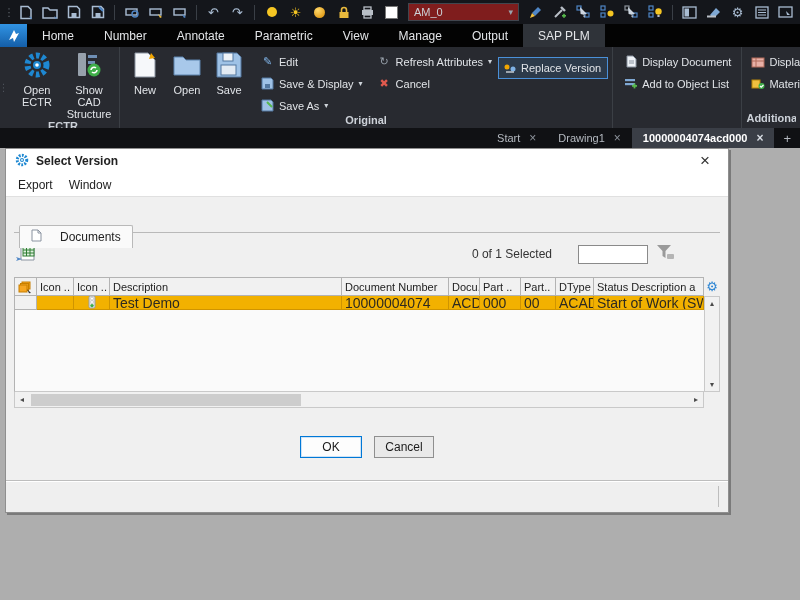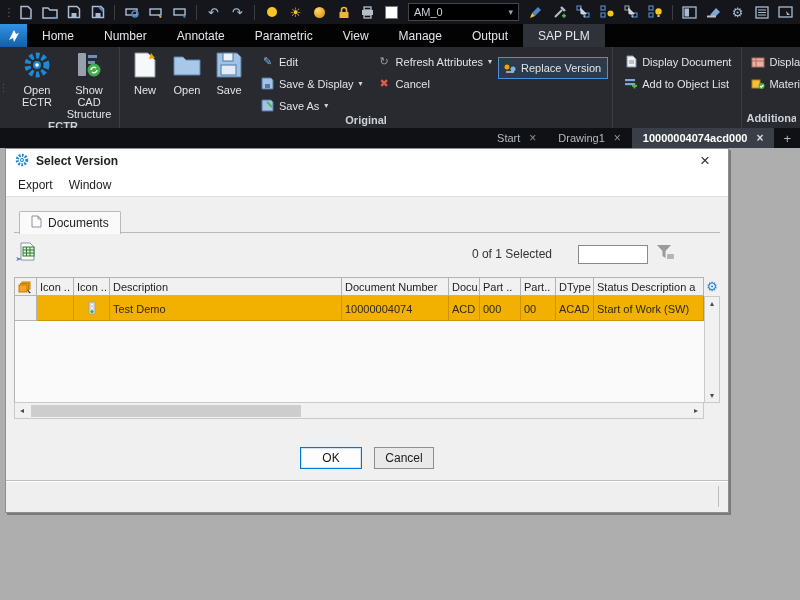--- a/index.html
+++ b/index.html
@@ -5,21 +5,21 @@
   * { box-sizing: border-box; margin: 0; padding: 0; }
   html, body { width: 800px; height: 600px; overflow: hidden; }
   body { background: #aeaeae; font-family: "Liberation Sans", sans-serif; position: relative; }
 
   
   .qat { height: 24px; background: #14161b; display: flex; align-items: center; padding: 0 3px; gap: 1px; overflow: hidden; }
   .qico { width: 23px; height: 20px; display: flex; align-items: center; justify-content: center; color: #a9bcd2; font-size: 13px; flex: 0 0 auto; }
   .qico svg { display: block; }
   .qsep { width: 1px; height: 15px; background: #3a3f46; margin: 0 4px; flex: 0 0 auto; }
   .grip { color: #5d636b; font-size: 11px; width: 10px; letter-spacing: -2px; }
-  .combo { width: 158px; height: 18px; background: #000000; border: 1px solid #41464e; color: #ccd1d7;
+  .combo { width: 158px; height: 18px; background: #7f1d1d; border: 1px solid #41464e; color: #ccd1d7;
            font-size: 11px; display: flex; align-items: center; justify-content: space-between; padding: 0 5px; margin: 0 4px; }
   .combo .chev { color: #9aa3ad; font-size: 9px; }
   .swatch { width: 13px; height: 13px; background: #fff; border: 1px solid #777; }
   .dotlamp { width: 10px; height: 10px; border-radius: 50%; background: #f6c623; }
   .sphere { width: 11px; height: 11px; border-radius: 50%; background: radial-gradient(circle at 35% 30%, #ffd86b, #d98a00); }
   .yel { color: #f6c623; }
 
   
   .rtabs { height: 23px; background: #030303; display: flex; align-items: stretch; }
   .appbtn { width: 27px; background: linear-gradient(#3194e4, #145ea8); display: flex; align-items: center; justify-content: center; }
@@ -55,35 +55,35 @@
   
   .dlg { position: absolute; left: 5px; top: 148px; width: 724px; height: 365px; background: #f0f0f0;
          border: 1px solid #8f8f8f; box-shadow: 2px 2px 0 rgba(60,60,60,.45); display: flex; flex-direction: column; }
   .dlg-title { height: 24px; background: #fff; display: flex; align-items: center; gap: 7px; padding: 0 9px; font-size: 12px; font-weight: bold; color: #222; }
   .dlg-close { margin-left: auto; font-size: 17px; font-weight: normal; color: #333; width: 28px; text-align: center; line-height: 22px; }
   .dlg-menu { height: 24px; background: #fff; display: flex; align-items: center; gap: 2px; padding: 0 5px; font-size: 12px; color: #222; border-bottom: 1px solid #e0e0e0; }
   .mitem { padding: 3px 7px; }
   .dlg-body { flex: 1; padding: 12px 8px 0; display: flex; flex-direction: column; }
   .tabstrip { display: flex; border-bottom: 1px solid #b9b9b9; padding-left: 5px; height: 24px; }
   .dtab2 { background: #fafafa; border: 1px solid #b9b9b9; border-bottom: none; border-radius: 2px 2px 0 0;
-           display: flex; align-items: center; gap: 6px; padding: 0 11px; font-size: 12px; color: #222; position: relative; top: 2px; }
+           display: flex; align-items: center; gap: 18px; padding: 0 11px; font-size: 12px; color: #222; position: relative; top: 16px; }
   .dlg-toolbar { height: 30px; margin-top: 6px; display: flex; align-items: center; }
   .tspacer { flex: 1; }
   .selstatus { font-size: 12px; color: #333; margin-right: 26px; }
   .searchbox { width: 70px; height: 19px; border: 1px solid #8a8a8a; background: #fff; font-size: 11px; padding: 0 3px; font-family: "Liberation Sans", sans-serif; }
   .filter-ico { margin: 0 44px 0 6px; }
 
   .table-outer { display: flex; margin-top: 8px; }
   .table-main { width: 690px; }
   .tgrid { display: grid; grid-template-columns: 22px 37px 36px 232px 107px 31px 41px 35px 38px minmax(0,1fr);
            border-top: 1px solid #b3b3b3; border-left: 1px solid #b3b3b3; }
   .hcell { background: #f1f1f1; border-right: 1px solid #b3b3b3; border-bottom: 1px solid #b3b3b3;
            font-size: 11px; color: #222; padding: 2px 3px 1px; height: 18px; white-space: nowrap; overflow: hidden; display: flex; align-items: center; }
   .dcell { background: #f2b100; border-right: 1px solid #cf9400; border-bottom: 1px solid #cf9400;
-           font-size: 11px; color: #2d2a20; padding: 2px 3px 1px; height: 25px; white-space: nowrap; overflow: hidden; display: flex; align-items: center; }
+           font-size: 14px; color: #2d2a20; padding: 2px 3px 1px; height: 14px; white-space: nowrap; overflow: hidden; display: flex; align-items: center; }
   .dcell.sel { background: #f1f1f1; border-right: 1px solid #b3b3b3; border-bottom: 1px solid #b3b3b3; }
   .dcell.cen { justify-content: center; }
   .tfiller { height: 82px; background: #fafafa; border-left: 1px solid #b3b3b3; border-bottom: 1px solid #c9c9c9; }
   .hscroll { height: 16px; background: #f1f1f1; border: 1px solid #c9c9c9; border-top: none; display: flex; align-items: center; }
   .sarrow { width: 14px; text-align: center; color: #4a4a4a; font-size: 8px; flex: 0 0 auto; }
   .hthumb { width: 270px; height: 12px; background: #cdcdcd; margin-left: 2px; }
   .hspace { flex: 1; }
   .sidecol { width: 16px; display: flex; flex-direction: column; }
   .gearcell { height: 19px; background: #f0f0f0; display: flex; align-items: center; justify-content: center; color: #2e86d4; font-size: 13px; }
   .vscroll { flex: 1; background: #f1f1f1; border: 1px solid #c9c9c9; display: flex; flex-direction: column; align-items: center; justify-content: space-between; padding: 2px 0; }

